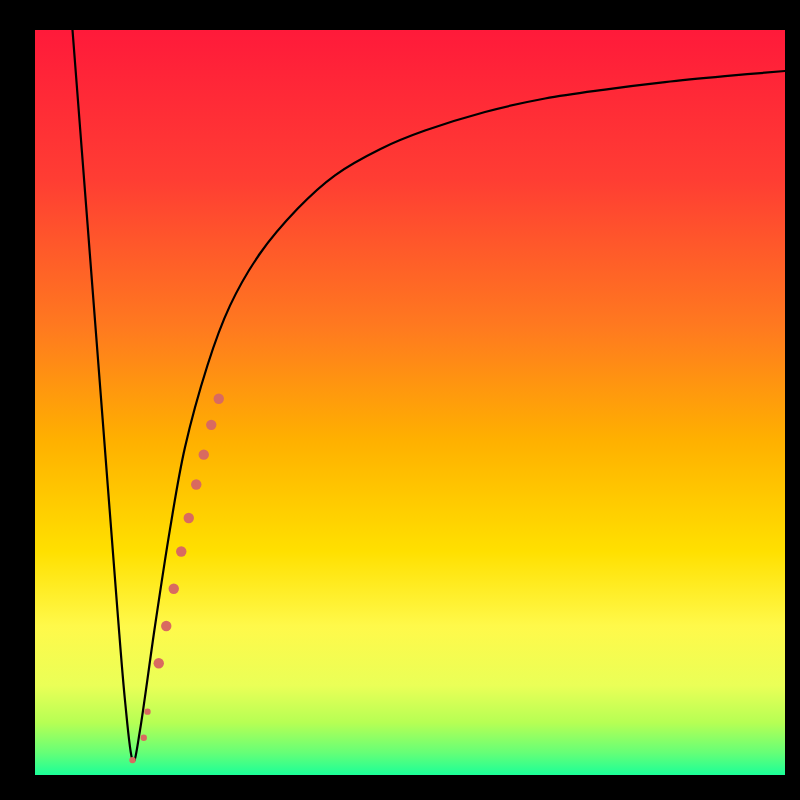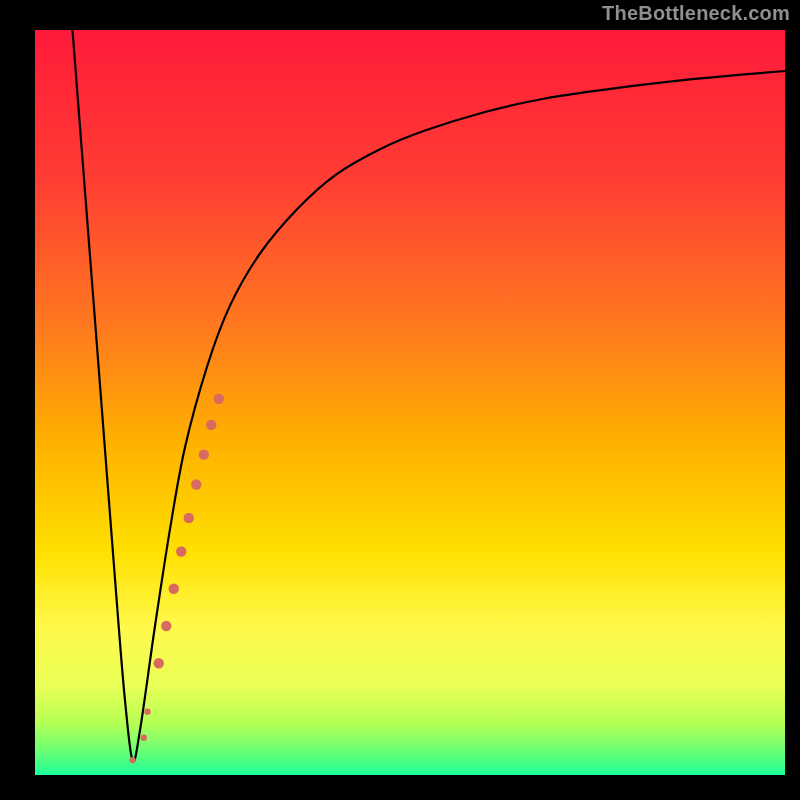--- a/index.html
+++ b/index.html
@@ -59,14 +59,13 @@
       <circle cx="158.75" cy="663.25" r="5.20" fill="#d96a60"></circle>
       <circle cx="166.25" cy="626.00" r="5.20" fill="#d96a60"></circle>
       <circle cx="173.75" cy="588.75" r="5.20" fill="#d96a60"></circle>
       <circle cx="181.25" cy="551.50" r="5.20" fill="#d96a60"></circle>
       <circle cx="188.75" cy="517.98" r="5.20" fill="#d96a60"></circle>
       <circle cx="196.25" cy="484.45" r="5.20" fill="#d96a60"></circle>
       <circle cx="203.75" cy="454.65" r="5.20" fill="#d96a60"></circle>
       <circle cx="211.25" cy="424.85" r="5.20" fill="#d96a60"></circle>
       <circle cx="218.75" cy="398.77" r="5.20" fill="#d96a60"></circle>
     </svg>
-  <div class="watermark">TheBottleneck.com</div>
 </div>
 
 </body></html>

